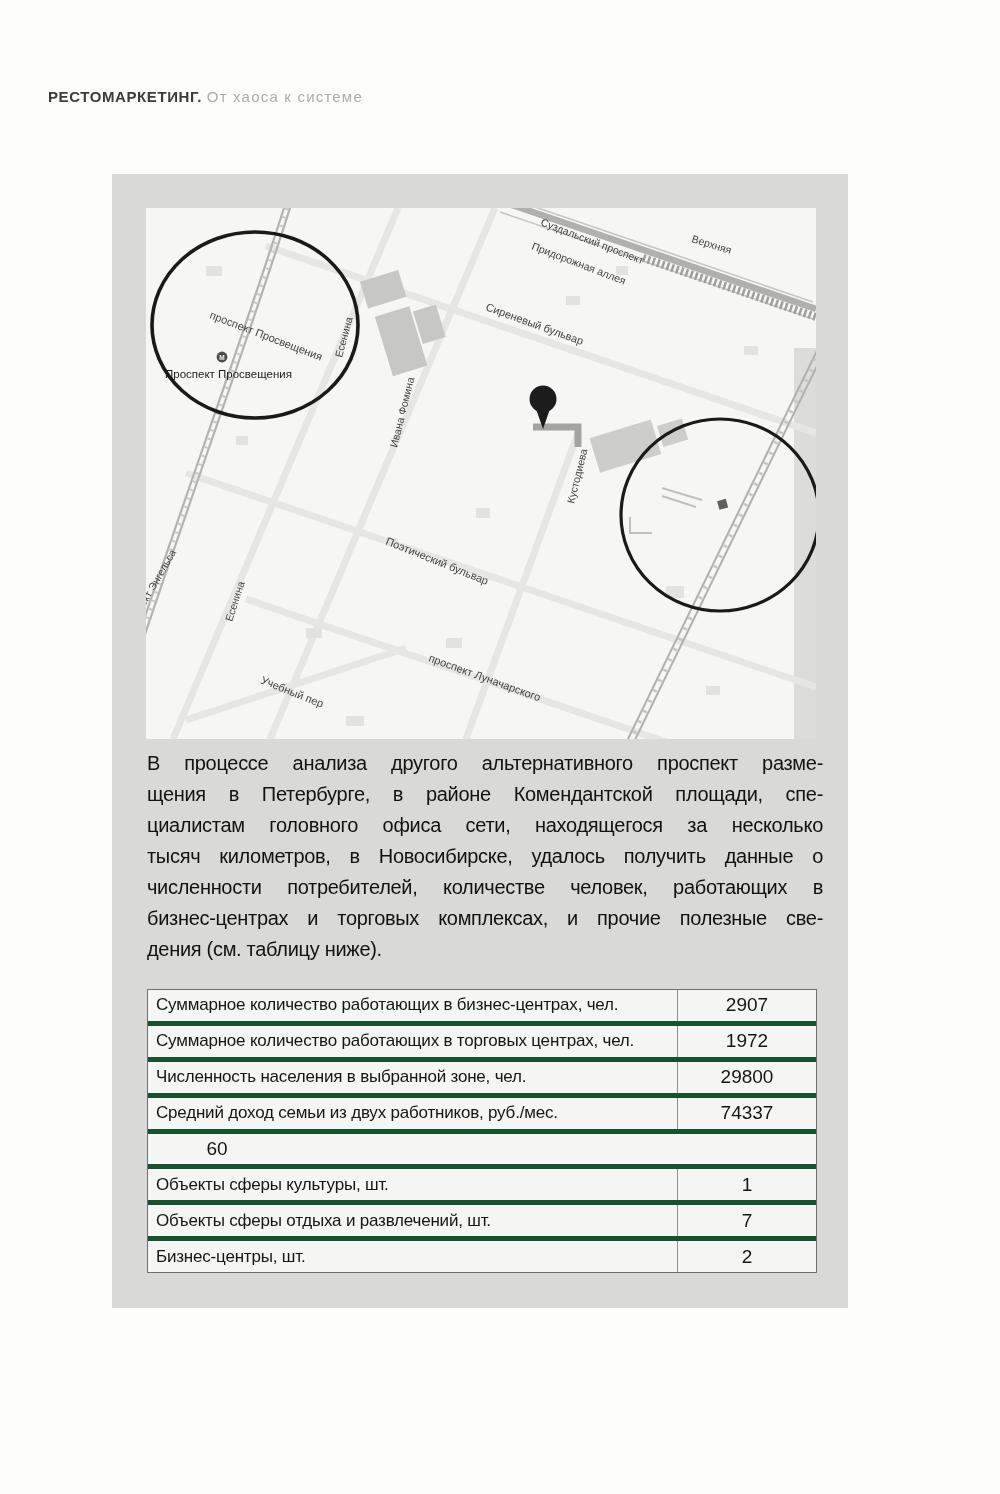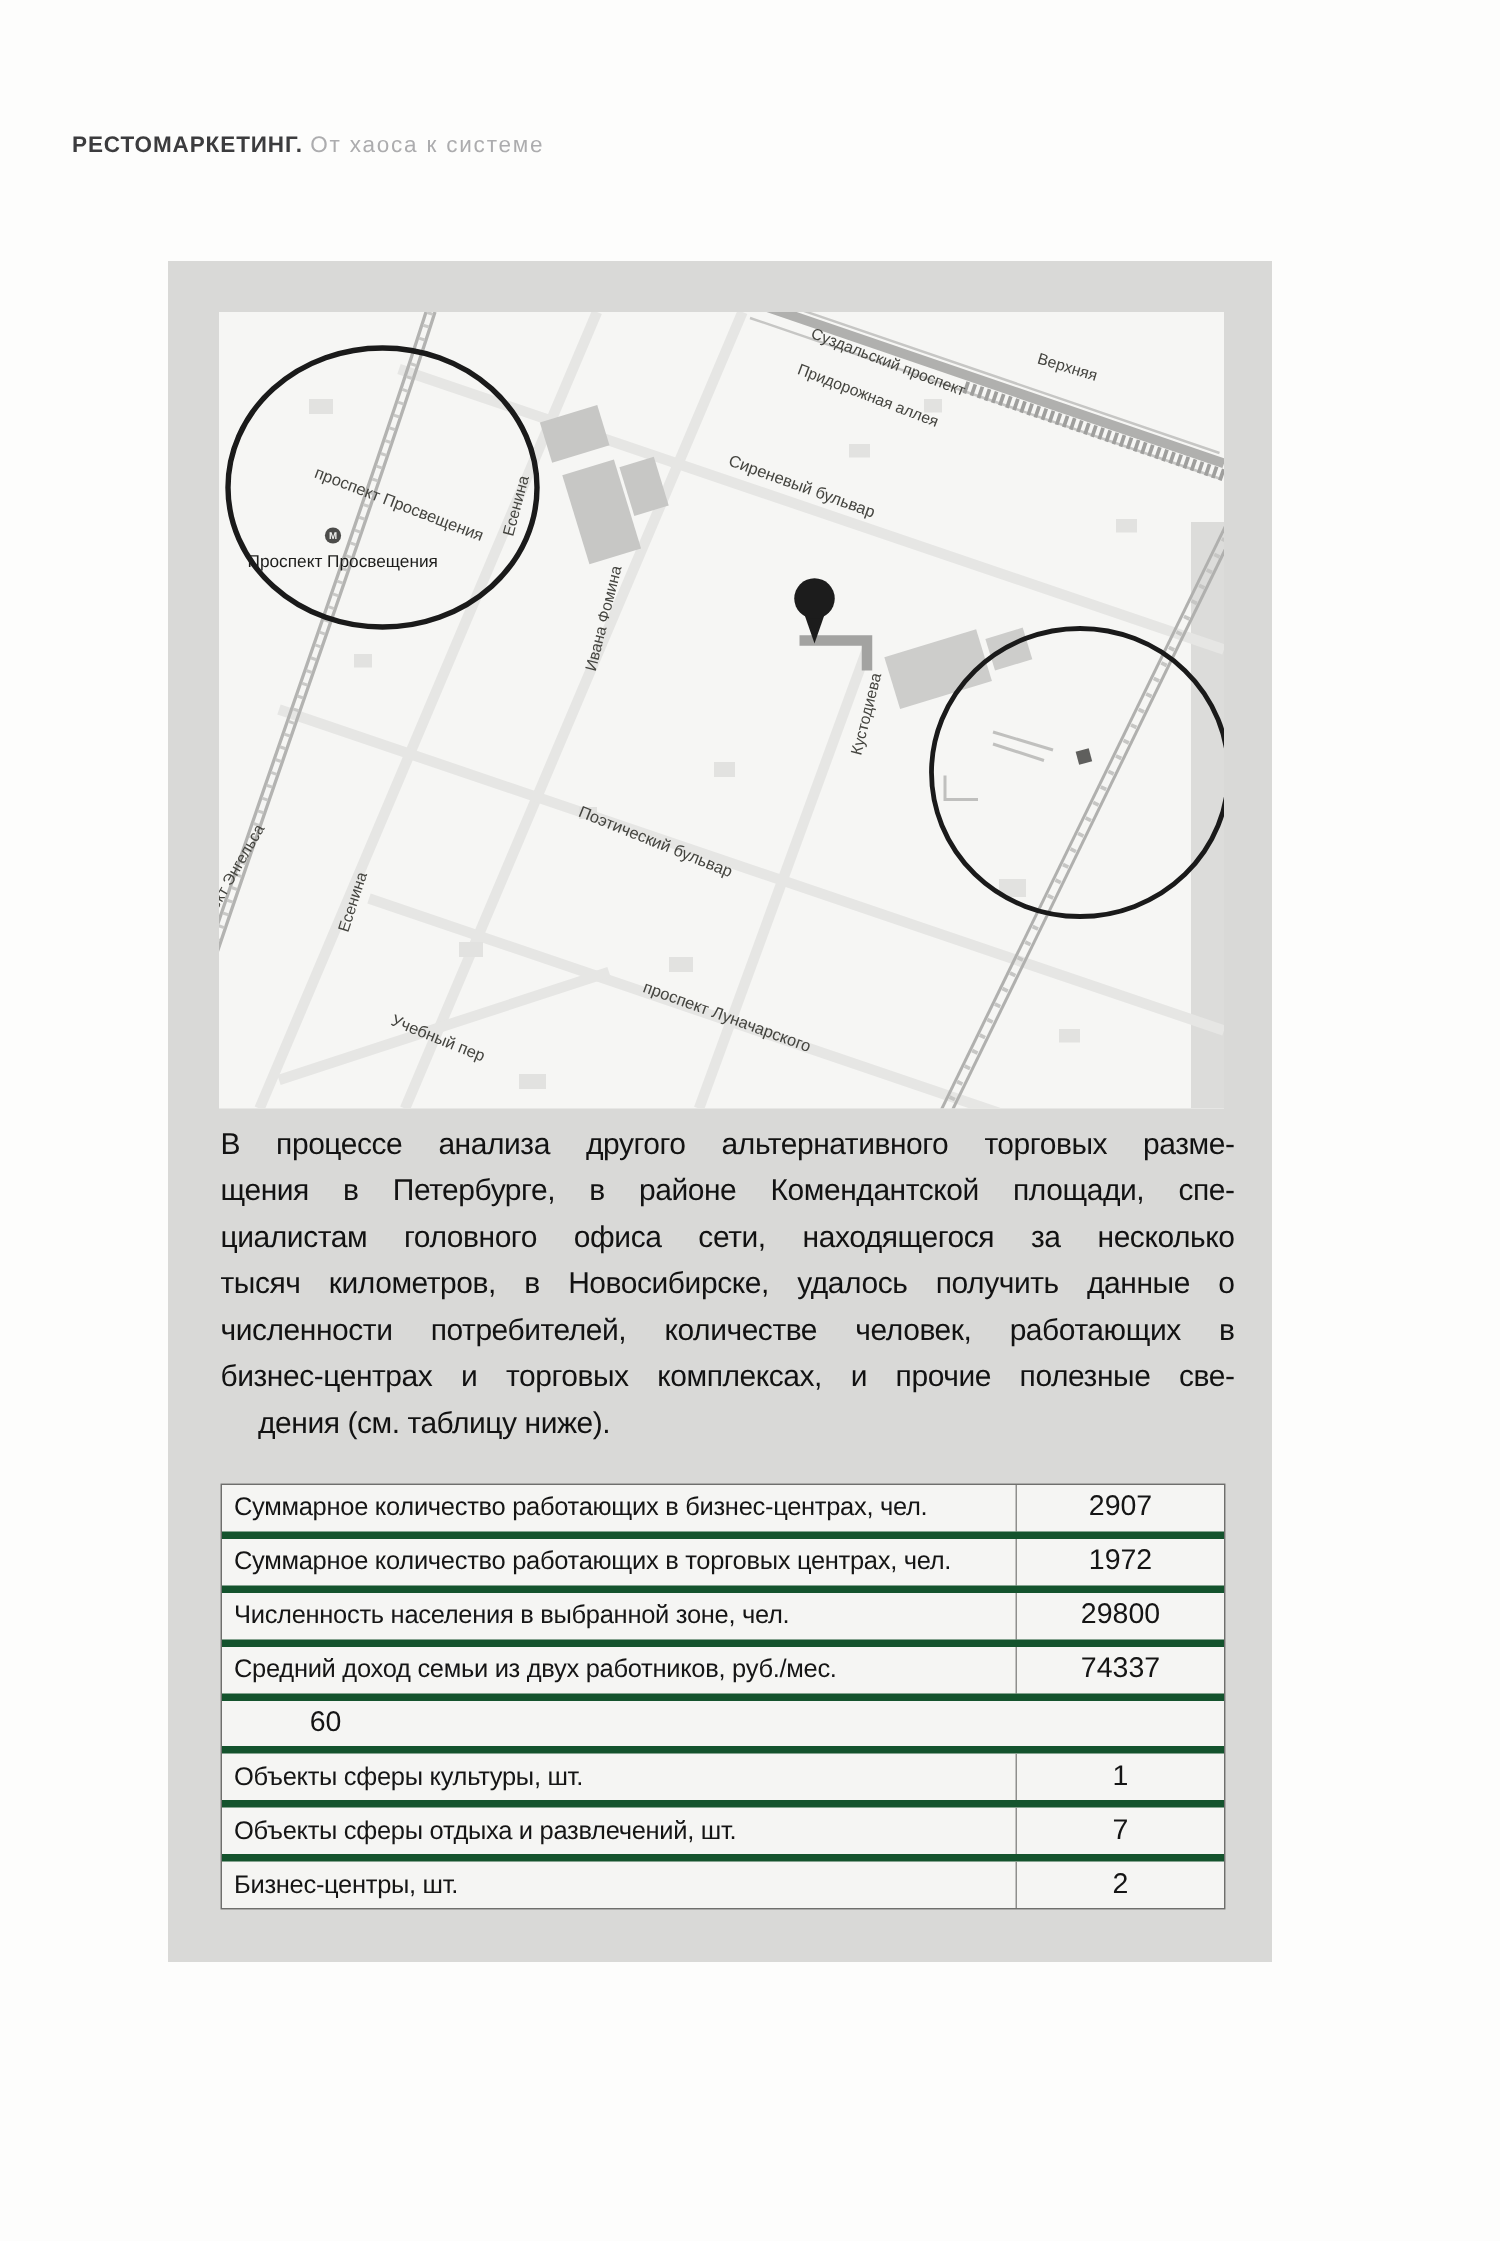--- a/index.html
+++ b/index.html
@@ -20,21 +20,21 @@
   
   .map-wrap{position:absolute;left:34px;top:34px;width:670px;height:531px;background:#f6f6f4;overflow:hidden;}
   .map-wrap svg{display:block;}
   svg text.lbl{fill:#44443f;font-family:"Liberation Sans",sans-serif;}
   svg text.lbl2{fill:#1d1d1b;font-family:"Liberation Sans",sans-serif;}
   svg text.metro-m{fill:#f2f2f0;font-family:"Liberation Sans",sans-serif;font-weight:bold;}
 
   
   .paragraph{position:absolute;left:35px;top:574px;width:676px;color:#121212;font-size:20px;line-height:31px;letter-spacing:-0.3px;}
   .pline{text-align:justify;text-align-last:justify;}
-  .pline.last{text-align-last:left;margin-left:25px;}
+  .pline.last{text-align-last:left;}
 
   
   .dtable{position:absolute;left:35px;top:815px;width:670px;height:284px;border:1px solid #6f6f6d;background:#f5f5f3;display:flex;flex-direction:column;box-sizing:border-box;}
   .t-row{flex:1;display:flex;align-items:stretch;border-top:5px solid #14532d;min-height:0;}
   .t-row:first-child{border-top:none;}
   .t-label{flex:1;display:flex;align-items:center;padding:4px 8px;border-right:1px solid #8f8f8d;font-size:17px;color:#151515;letter-spacing:-0.2px;white-space:nowrap;overflow:hidden;}
   .t-value{width:138px;display:flex;align-items:center;justify-content:center;font-size:19px;color:#151515;}
 </style>
 </head>
 <body>
@@ -140,21 +140,21 @@
         <text x="545" y="34" transform="rotate(17 545 34)" font-size="10.5" class="lbl">Верхняя</text>
         <text x="428" y="296" transform="rotate(-76 428 296)" font-size="10.5" class="lbl">Кустодиева</text>
         <text x="239" y="336" transform="rotate(22 239 336)" font-size="11" class="lbl">Поэтический бульвар</text>
         <text x="282" y="453" transform="rotate(20 282 453)" font-size="11" class="lbl">проспект Луначарского</text>
         <text x="114" y="475" transform="rotate(22 114 475)" font-size="11" class="lbl">Учебный пер</text>
         <text x="-4" y="404" transform="rotate(-60 -4 404)" font-size="10.5" class="lbl">пект Энгельса</text>
       </svg>
   </div>
 
   <div class="paragraph">
-      <div class="pline">В процессе анализа другого альтернативного торговых разме-</div>
+      <div class="pline">В процессе анализа другого альтернативного проспект разме-</div>
       <div class="pline">щения в Петербурге, в районе Комендантской площади, спе-</div>
       <div class="pline">циалистам головного офиса сети, находящегося за несколько</div>
       <div class="pline">тысяч километров, в Новосибирске, удалось получить данные о</div>
       <div class="pline">численности потребителей, количестве человек, работающих в</div>
       <div class="pline">бизнес-центрах и торговых комплексах, и прочие полезные све-</div>
       <div class="pline last">дения (см. таблицу ниже).</div>
     </div>
 
   <div class="dtable">
       <div class="t-row">

